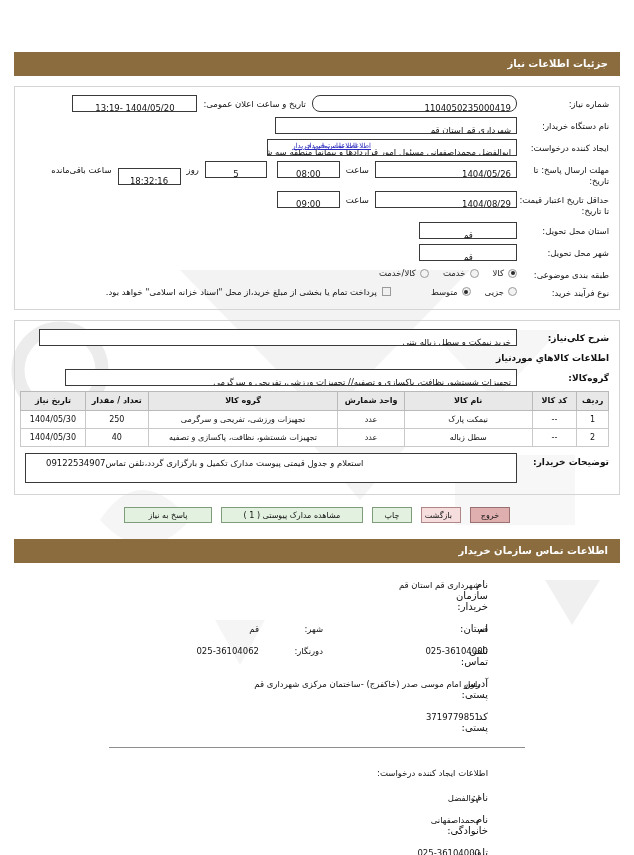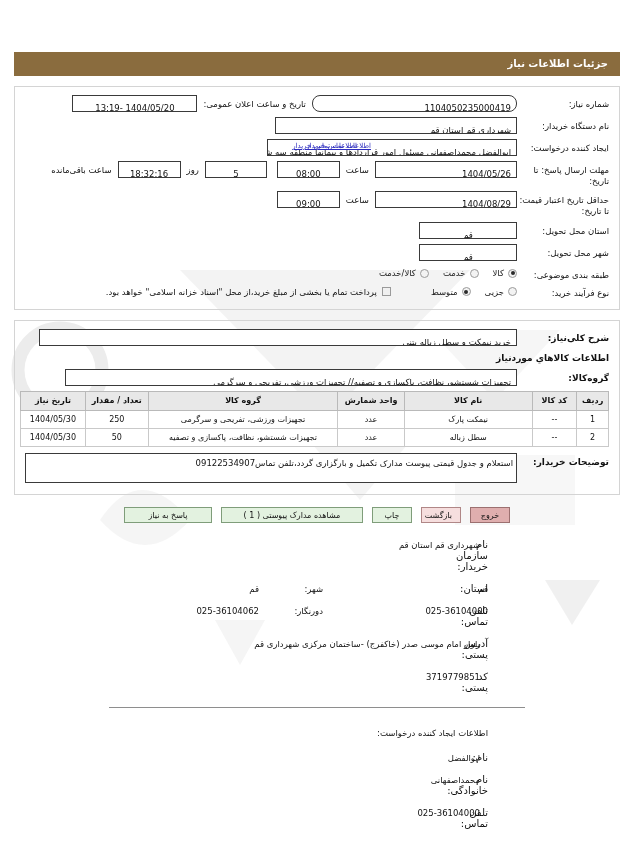--- a/index.html
+++ b/index.html
@@ -91,27 +91,27 @@
     color: #111;
   }
   .fld.c { text-align: center; }
   .fld.r { text-align: right; }
   .w-num { width: 205px; border-radius: 8px; }
   .w-dept { width: 242px; }
   .w-creator { width: 250px; }
   .w-date { width: 142px; }
   .w-time { width: 63px; }
   .w-day { width: 62px; }
-  .w-count { width: 63px; }
+  .w-count { width: 63px; margin-top: 7px; }
   .w-prov { width: 98px; }
   .w-announce { width: 125px; }
   .w-desc { width: 478px; }
   .w-group { width: 452px; }
   .w-notes { width: 502px; height: 30px; line-height: 1.5; white-space: normal;
-             text-align: right; padding: 3px 3px; }
+             text-align: left; padding: 3px 20px; }
 
   .inline-lbl {
     font-size: 8.5px;
     padding: 4px 6px 0 6px;
     white-space: nowrap;
     color: #111;
   }
 
   .creator-wrap { position: relative; }
   .creator-link {
@@ -383,40 +383,41 @@
             <td>تجهیزات ورزشی، تفریحی و سرگرمی</td>
             <td>250</td>
             <td>1404/05/30</td>
           </tr>
           <tr>
             <td>2</td>
             <td>--</td>
             <td>سطل زباله</td>
             <td>عدد</td>
             <td>تجهیزات شستشو، نظافت، پاکسازی و تصفیه</td>
-            <td>50</td>
+            <td>40</td>
             <td>1404/05/30</td>
           </tr>
         </tbody>
       </table>
 
       <div class="row" style="margin-top:6px">
         <div class="lbl bold">توضیحات خریدار:</div>
         <div class="fld w-notes">استعلام و جدول  قیمتی  پیوست مدارک تکمیل و  بارگزاری  گردد،تلفن تماس09122534907</div>
       </div>
     </div>
 
     <div class="btns">
       <div class="btn rose b-exit">خروج</div>
       <div class="btn pink b-back">بازگشت</div>
       <div class="btn green b-print">چاپ</div>
       <div class="btn green b-docs">مشاهده مدارک پیوستی ( 1 )</div>
       <div class="btn green b-answer">پاسخ به نیاز</div>
     </div>
 
+    <div class="bar bar-contact">اطلاعات تماس سازمان خریدار</div>
 
     <div class="contact">
       <div class="crow">
         <div class="ck">نام سازمان خریدار:</div>
         <div class="cv2">شهرداری قم استان قم</div>
       </div>
 
       <div class="crow">
         <div class="ck">استان:</div>
         <div class="cv">قم</div>

